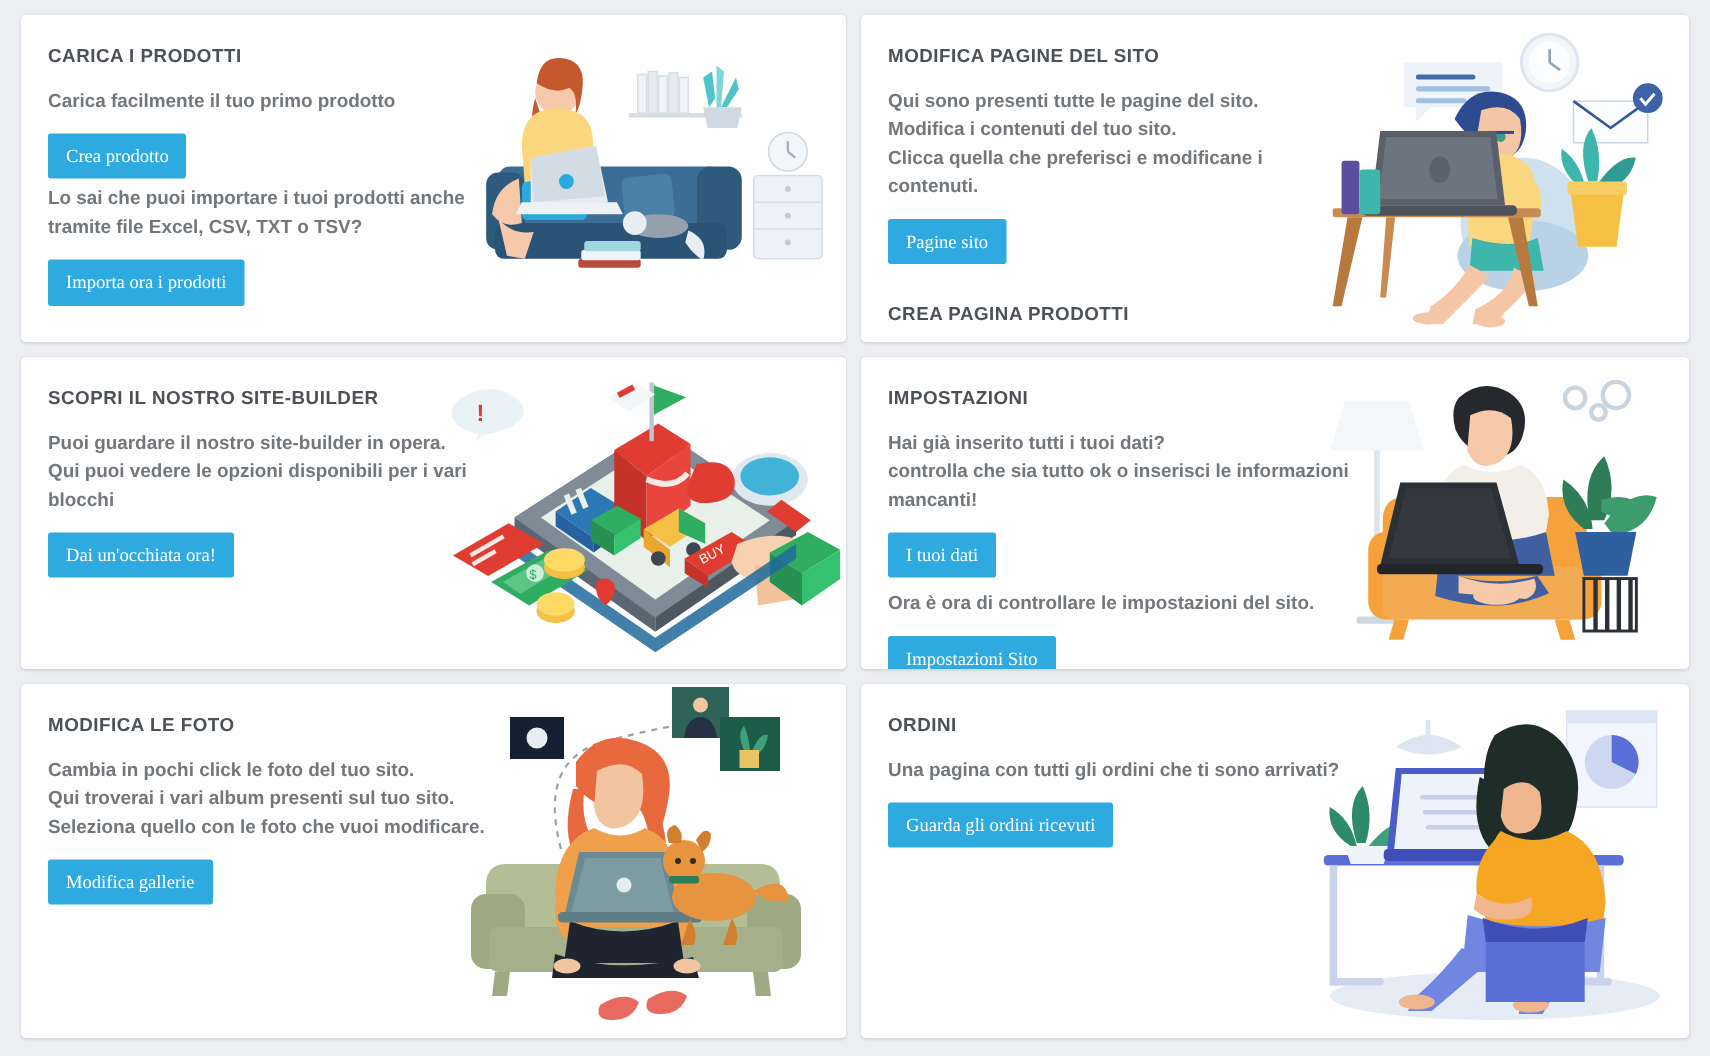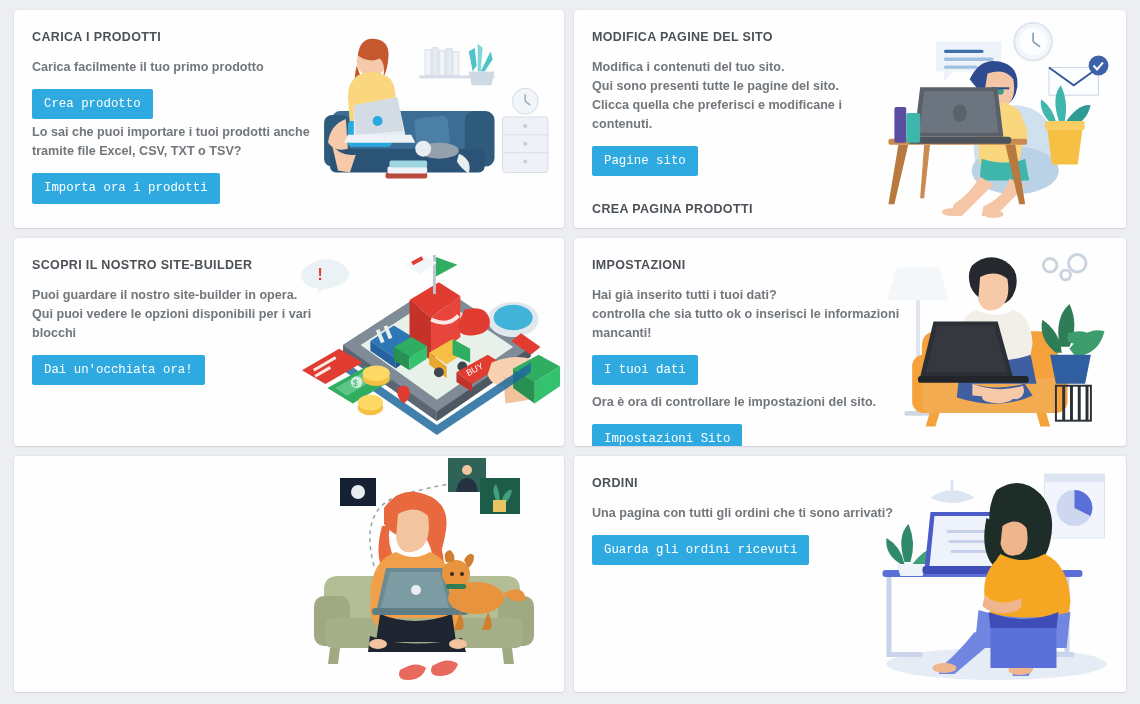--- a/index.html
+++ b/index.html
@@ -51,21 +51,21 @@
   }
   p.sec-text.tight { margin-bottom: 10px; }
   .btn {
     display: inline-flex;
     align-items: center;
     gap: 5px;
     background: #2eaae0;
     color: #ffffff;
     border: none;
     border-radius: 2px;
-    font-family: Liberation Mono, monospace;
+    font-family: Liberation Serif, serif;
     font-size: 12.4px;
     line-height: 1;
     padding: 9px 12px 9px 12px;
     cursor: pointer;
     margin: 0 0 4px 0;
     white-space: nowrap;
   }
   .btn .ic { display: inline-flex; width: 12px; height: 12px; }
   .btn .ic svg { width: 12px; height: 12px; display: block; }
   
@@ -196,22 +196,22 @@
 
         <path d="M196 112 q-8 -24 2 -36 q8 16 4 36z" fill="#3fb6ac"></path>
         <path d="M202 114 q14 -20 26 -18 q-4 18 -22 22z" fill="#2f9b94"></path>
         <path d="M190 116 q-14 -12 -12 -26 q12 8 16 26z" fill="#3fb6ac"></path>
         <path d="M184 118 h36 l-5 38 h-26z" fill="#f5c044"></path>
         <rect x="182" y="112" width="40" height="9" rx="2" fill="#f8ce63"></rect>
       </svg>
     </div>
     <div class="card-body">
       <h3 class="sec-title">MODIFICA PAGINE DEL SITO</h3>
+      <p class="sec-text tight" style="margin-bottom:0">Qui sono presenti tutte le pagine del sito.</p>
       <p class="sec-text tight" style="margin-bottom:0">Modifica i contenuti del tuo sito.</p>
-      <p class="sec-text tight" style="margin-bottom:0">Qui sono presenti tutte le pagine del sito.</p>
       <p class="sec-text">Clicca quella che preferisci e modificane i contenuti.</p>
       <button class="btn">Pagine sito</button>
       <h3 class="sec-title second">CREA PAGINA PRODOTTI</h3>
       <button class="btn">
         <span class="ic">
           <svg viewBox="0 0 16 16">
               <circle cx="8" cy="8" r="7" fill="none" stroke="#ffffff" stroke-width="1.4"></circle>
               <circle cx="8" cy="8" r="2.6" fill="none" stroke="#ffffff" stroke-width="1.2"></circle>
             </svg>
         </span>
@@ -410,20 +410,27 @@
         <circle cx="150" cy="118" r="2" fill="#3a2a18"></circle>
         <rect x="134" y="128" width="20" height="5" rx="2" fill="#2f7d57"></rect>
         <path d="M190 138 q22 -12 24 6 q-12 4 -24 -6z" fill="#e8933d"></path>
         <path d="M148 156 q6 12 2 18 h-8 z" fill="#d07f2e"></path>
         <path d="M176 156 q6 12 2 18 h-8 z" fill="#d07f2e"></path>
 
         <path d="M88 214 q16 -10 26 -2 q-4 12 -18 12 q-12 0 -8 -10z" fill="#e8695e"></path>
         <path d="M120 210 q16 -10 26 -2 q-4 12 -18 12 q-12 0 -8 -10z" fill="#e8695e"></path>
       </svg>
     </div>
+    <div class="card-body">
+      <h3 class="sec-title">MODIFICA LE FOTO</h3>
+      <p class="sec-text tight" style="margin-bottom:0">Cambia in pochi click le foto del tuo sito.</p>
+      <p class="sec-text tight" style="margin-bottom:0">Qui troverai i vari album presenti sul tuo sito.</p>
+      <p class="sec-text">Seleziona quello con le foto che vuoi modificare.</p>
+      <button class="btn">Modifica gallerie</button>
+    </div>
   </div>
 
   <div class="card">
     <div class="illus illus-wide">
       <svg viewBox="0 0 250 236" xmlns="http://www.w3.org/2000/svg">
 
         <ellipse cx="128" cy="208" rx="110" ry="16" fill="#e6ecf6"></ellipse>
 
         <rect x="176" y="18" width="60" height="64" fill="#f2f5fc" stroke="#dde4f2"></rect>
         <rect x="176" y="18" width="60" height="8" fill="#dde4f2"></rect>

